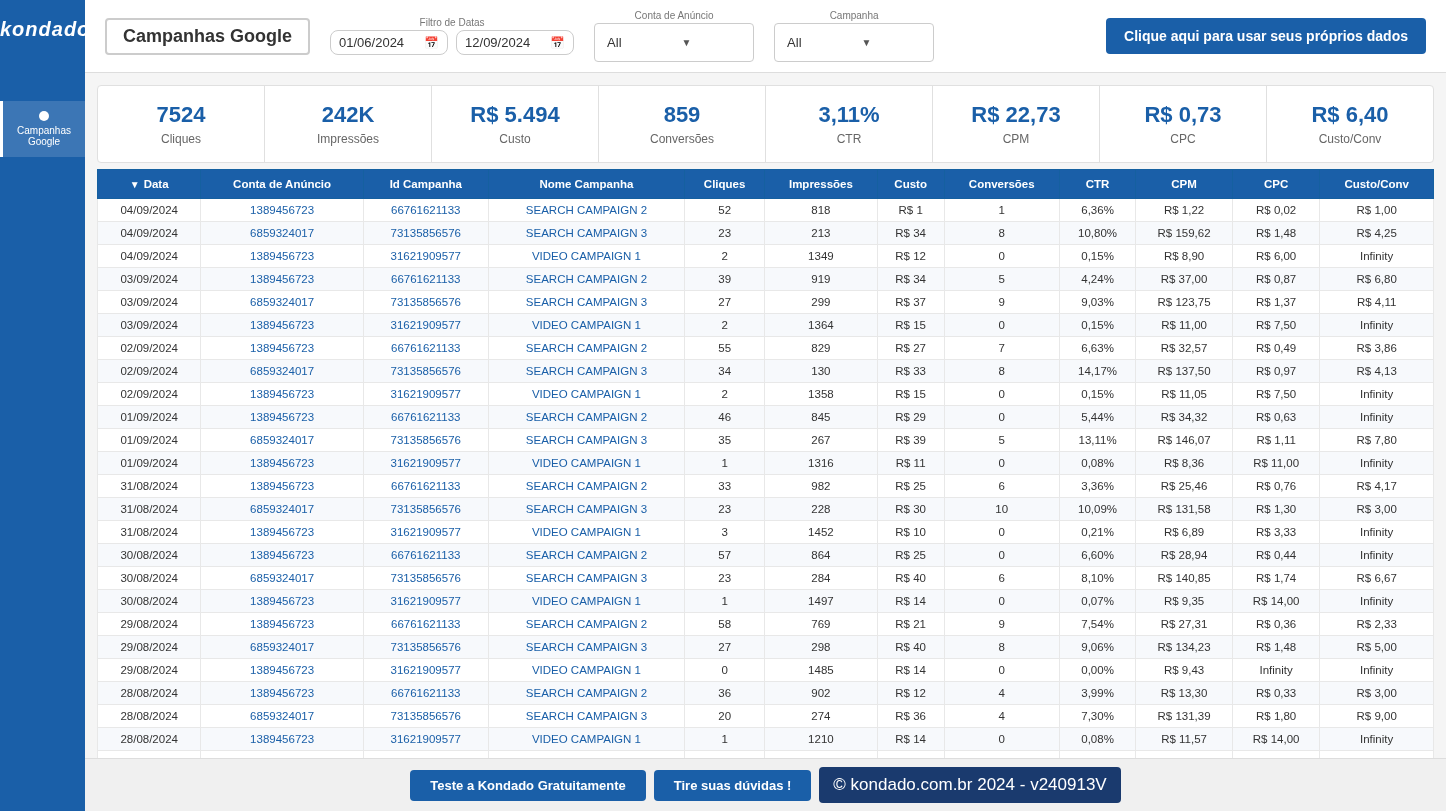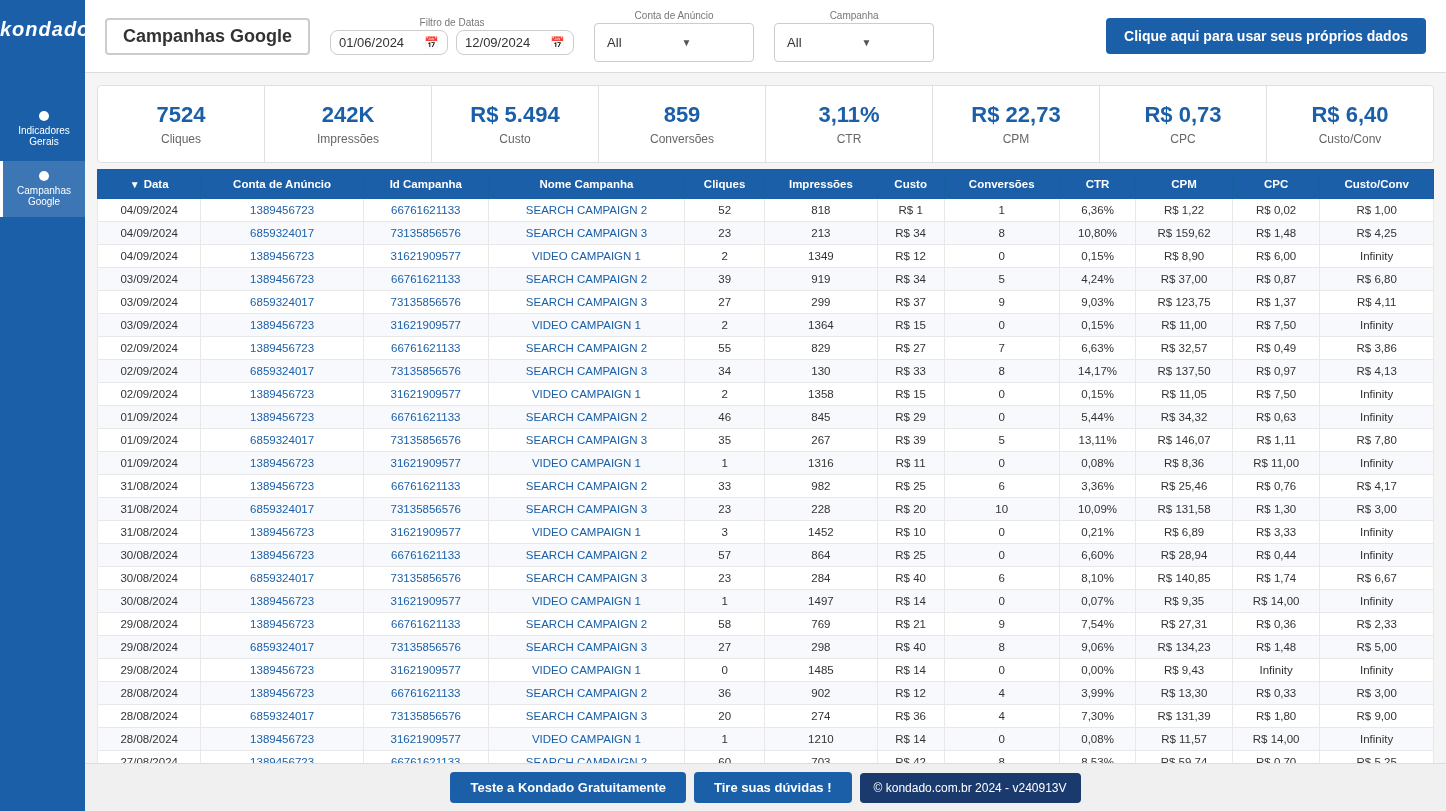--- a/index.html
+++ b/index.html
@@ -193,40 +193,36 @@
       padding: 8px 20px;
       font-size: 13px;
       cursor: pointer;
       font-weight: bold;
     }
     .footer-copy {
       background: #1a3a6e;
       color: white;
       border-radius: 4px;
       padding: 8px 14px;
-      font-size: 12px;
+      font-size: 17px;
     }
 
     
     .table-scroll::-webkit-scrollbar { width: 8px; }
     .table-scroll::-webkit-scrollbar-track { background: #eee; }
     .table-scroll::-webkit-scrollbar-thumb { background: #999; border-radius: 4px; }
   </style>
 </head>
 <body>
 
 <div class="outer">
 
   <div class="sidebar">
     <div class="sidebar-logo">kondado</div>
     <div class="sidebar-nav">
-      <div class="sidebar-item">
-        <span class="dot"></span>
-        <span>Indicadores Gerais</span>
-      </div>
       <div class="sidebar-item active">
         <span class="dot"></span>
         <span>Campanhas Google</span>
       </div>
     </div>
   </div>
 
   <div class="main">
 
     <div class="header">
@@ -502,21 +498,21 @@
                 <td>R$ 0,76</td>
                 <td>R$ 4,17</td>
               </tr>
               <tr>
                 <td>31/08/2024</td>
                 <td class="id-cell">6859324017</td>
                 <td class="id-cell">73135856576</td>
                 <td class="campaign-name">SEARCH CAMPAIGN 3</td>
                 <td>23</td>
                 <td>228</td>
-                <td>R$ 20</td>
+                <td>R$ 30</td>
                 <td>10</td>
                 <td>10,09%</td>
                 <td>R$ 131,58</td>
                 <td>R$ 1,30</td>
                 <td>R$ 3,00</td>
               </tr>
               <tr>
                 <td>31/08/2024</td>
                 <td class="id-cell">1389456723</td>
                 <td class="id-cell">31621909577</td>

